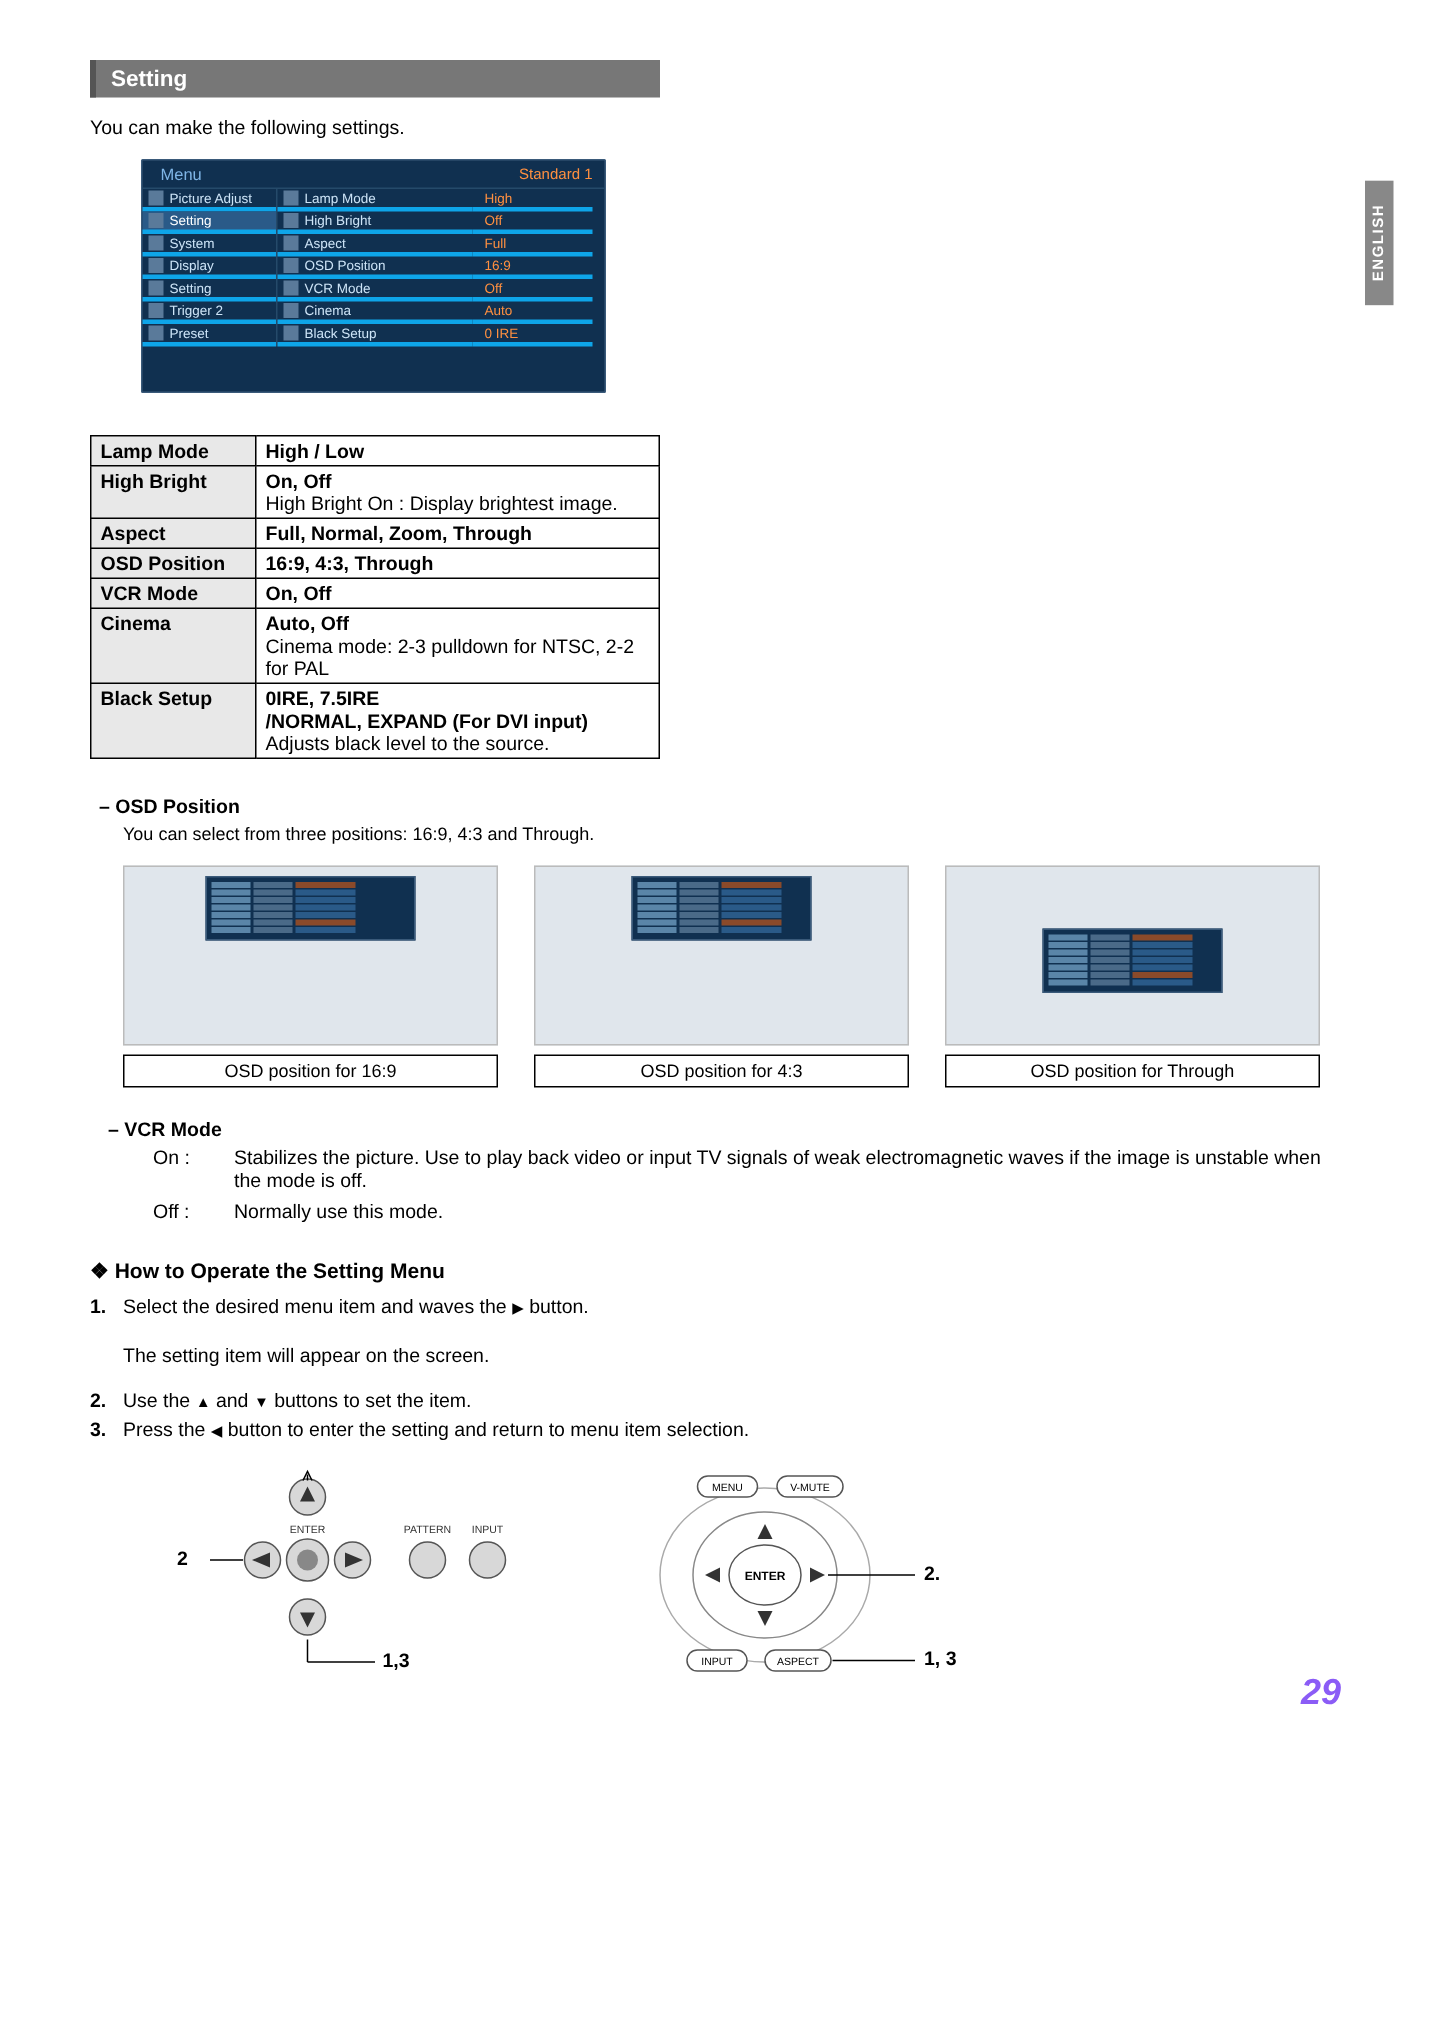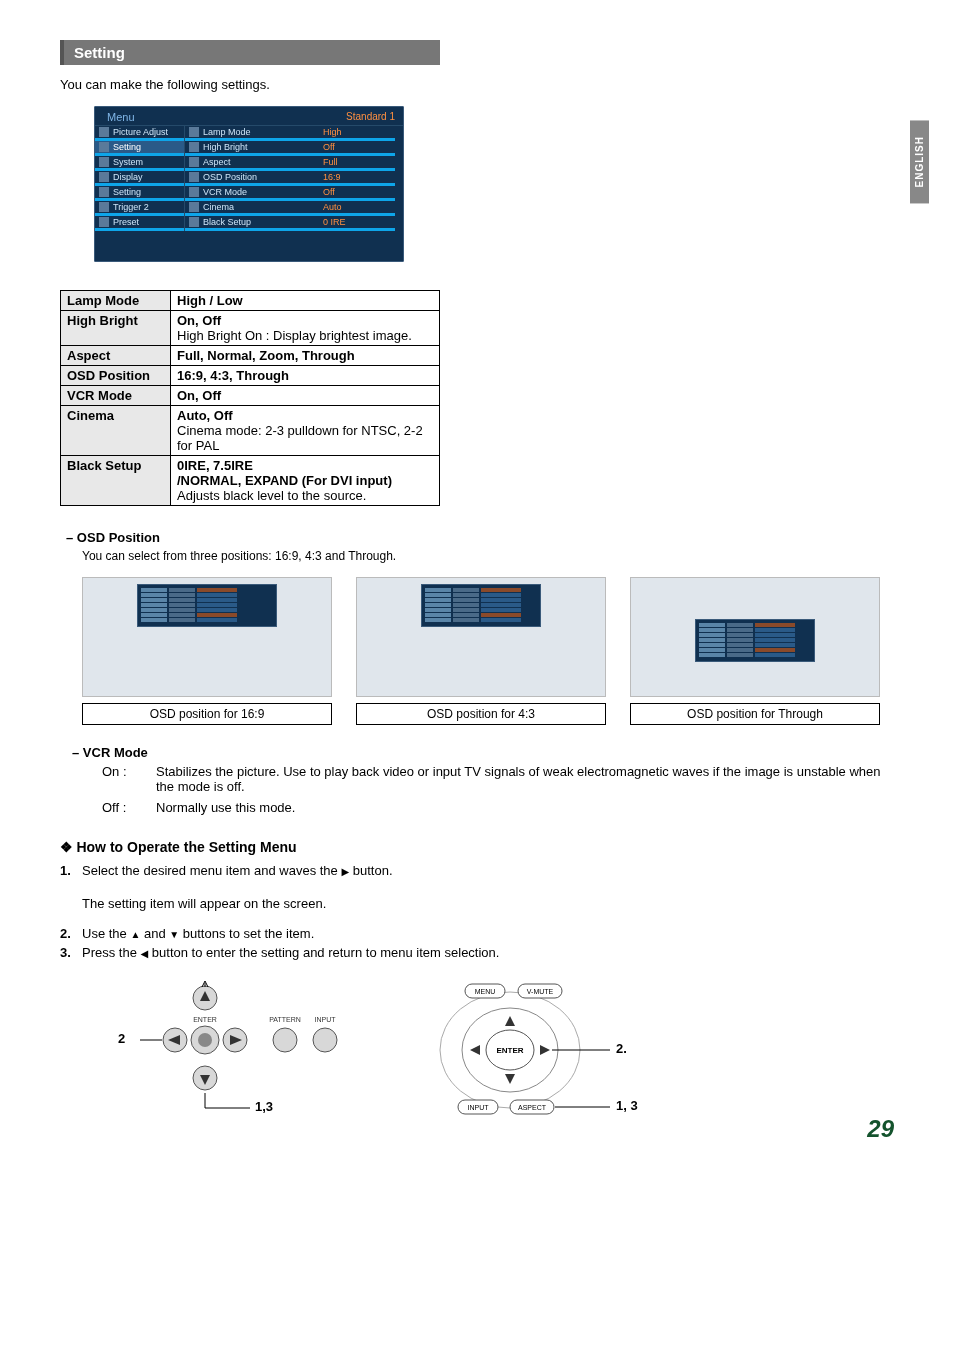--- a/index.html
+++ b/index.html
@@ -183,21 +183,21 @@
     font-weight: bold;
   }
 
   .page-num {
     position: absolute;
     right: 60px;
     bottom: 20px;
     font-size: 24px;
     font-weight: bold;
     font-style: italic;
-    color: #14532d;
+    color: #8b5cf6;
   }
 </style>
 </head>
 <body>
 
 <div class="page">
 
   <div class="side-tab">ENGLISH</div>
 
   <div class="section-bar">Setting</div>

